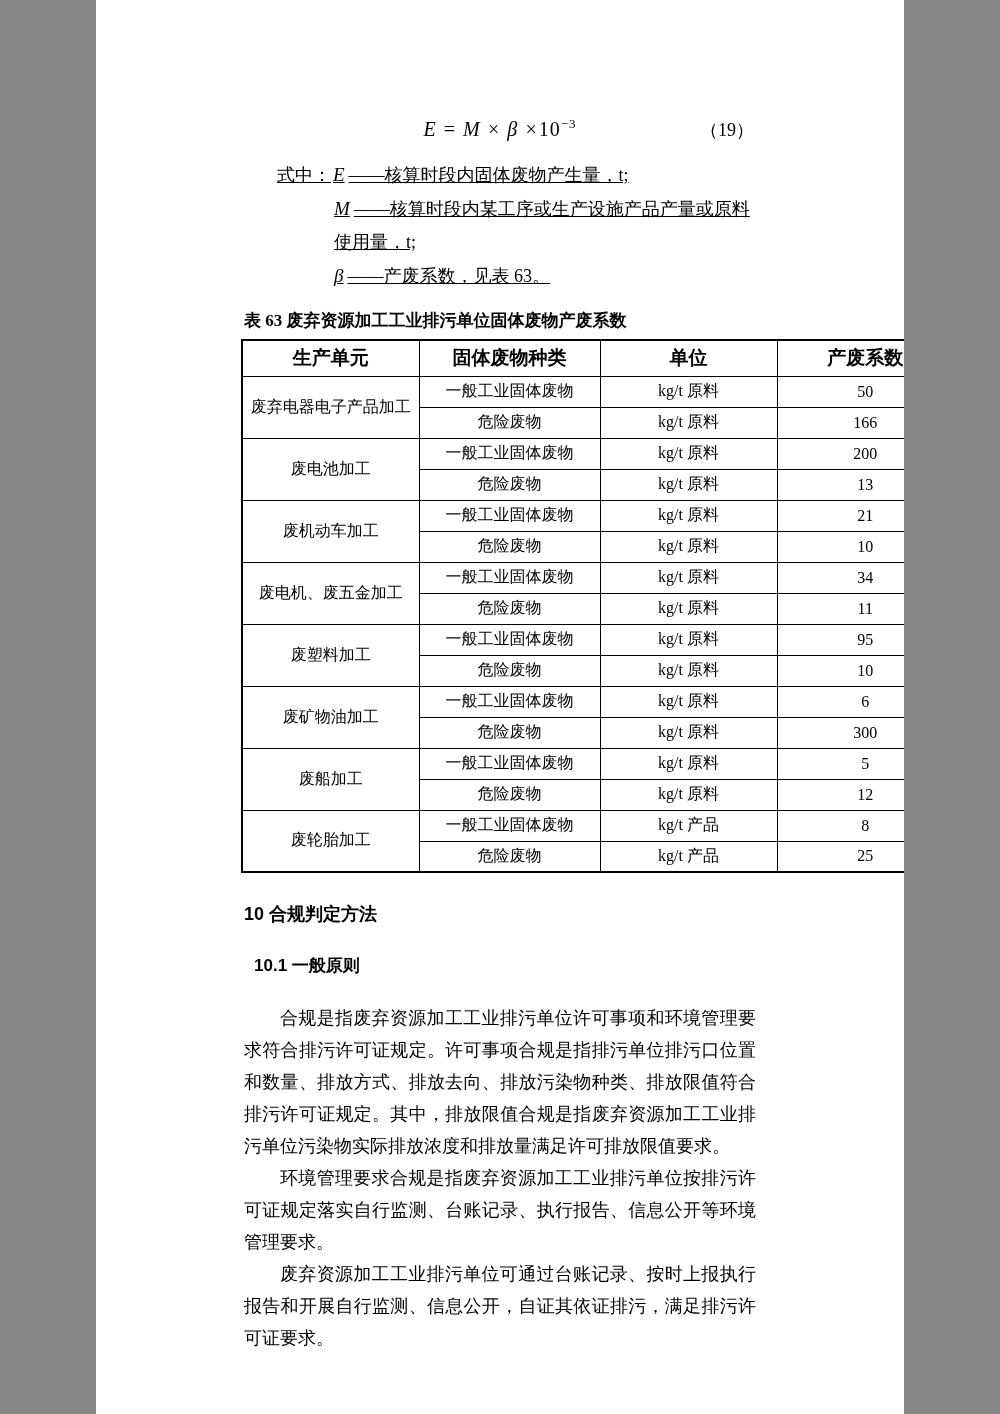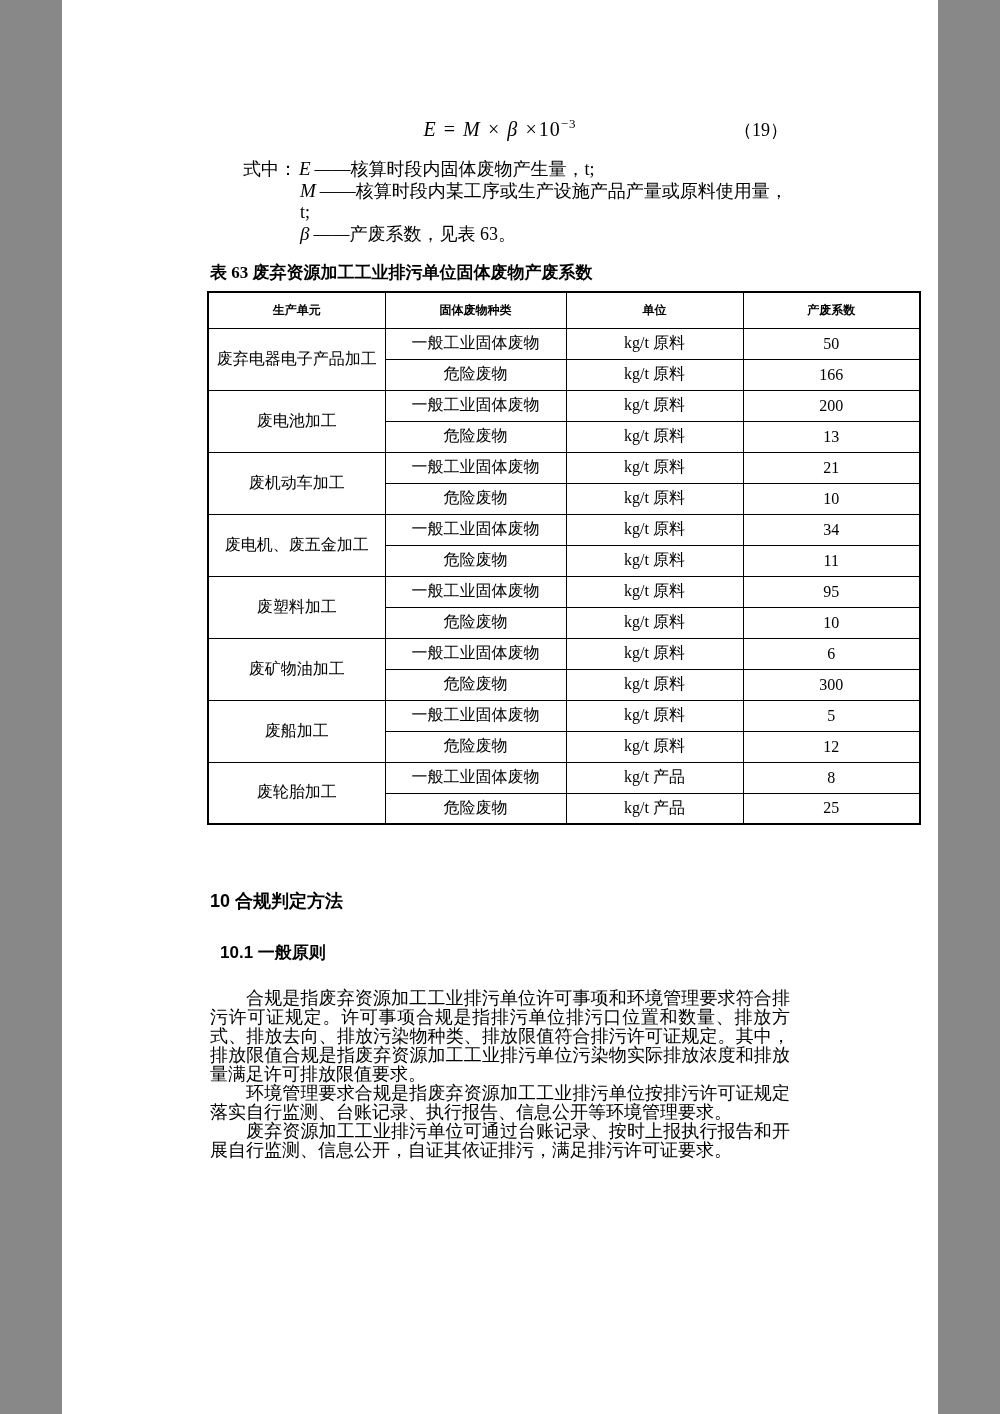--- a/index.html
+++ b/index.html
@@ -1,19 +1,19 @@
 <!DOCTYPE html>
 <html><head>
 <meta charset="utf-8">
 <style>
   * { margin: 0; padding: 0; box-sizing: border-box; }
   html, body { background: #888; }
   .page {
     position: relative;
-    width: 876px;
+    width: 808px;
     height: 1414px;
     margin: 0 auto;
     background: #ffffff;
     color: #000;
     font-family: "Liberation Serif", "DejaVu Serif", serif;
     overflow: hidden;
   }
   .content { padding: 0 148px; }
 
   
@@ -28,21 +28,21 @@
   .formula-expr sup { font-size: 13px; font-style: normal; }
   .formula-no {
     position: absolute;
     right: 2px; top: 2px;
     font-style: normal;
     font-size: 18px;
   }
 
   
   .defs { margin-top: 8px; font-size: 18px; }
-  .def-line { line-height: 21px; padding-left: 90px; text-indent: 0; }
+  .def-line { line-height: 33px; padding-left: 90px; text-indent: 0; text-decoration: underline; }
   .def-line.first { padding-left: 33px; }
   .def-sym { font-style: italic; font-size: 19px; padding-right: 4px; }
   .def-line.first .def-sym { padding-left: 2px; }
 
   
   .table-title {
     margin-top: 16px;
     text-align: left;
     font-weight: bold;
     font-size: 17px;
@@ -55,45 +55,45 @@
     border: 2px solid #000;
     table-layout: fixed;
     font-size: 16px;
   }
   table.t63 th, table.t63 td {
     border: 1px solid #000;
     text-align: center;
     vertical-align: middle;
     padding: 0 2px;
   }
-  table.t63 th { height: 36px; font-weight: bold; font-size: 12px; }
+  table.t63 th { height: 36px; font-weight: bold; font-size: 19px; }
   table.t63 td { height: 31px; font-weight: normal; }
   col.c1 { width: 177px; } col.c2 { width: 181px; }
   col.c3 { width: 177px; } col.c4 { width: 177px; }
 
   
   .h-main {
-    margin-top: 64px;
+    margin-top: 29px;
     font-family: "Liberation Sans", "DejaVu Sans", sans-serif;
     font-weight: bold;
     font-size: 18px;
   }
   .h-sub {
     margin-top: 28px;
     padding-left: 10px;
     font-family: "Liberation Sans", "DejaVu Sans", sans-serif;
     font-weight: bold;
     font-size: 17px;
   }
 
   
   .paras { margin-top: 25px; font-size: 18px; }
   .paras p {
     text-indent: 2em;
-    line-height: 19px;
+    line-height: 32px;
     text-align: justify;
   }
 
   
   .page-number {
     position: absolute;
     left: 0; right: 0;
     top: 1303px;
     text-align: center;
     font-size: 15px;

